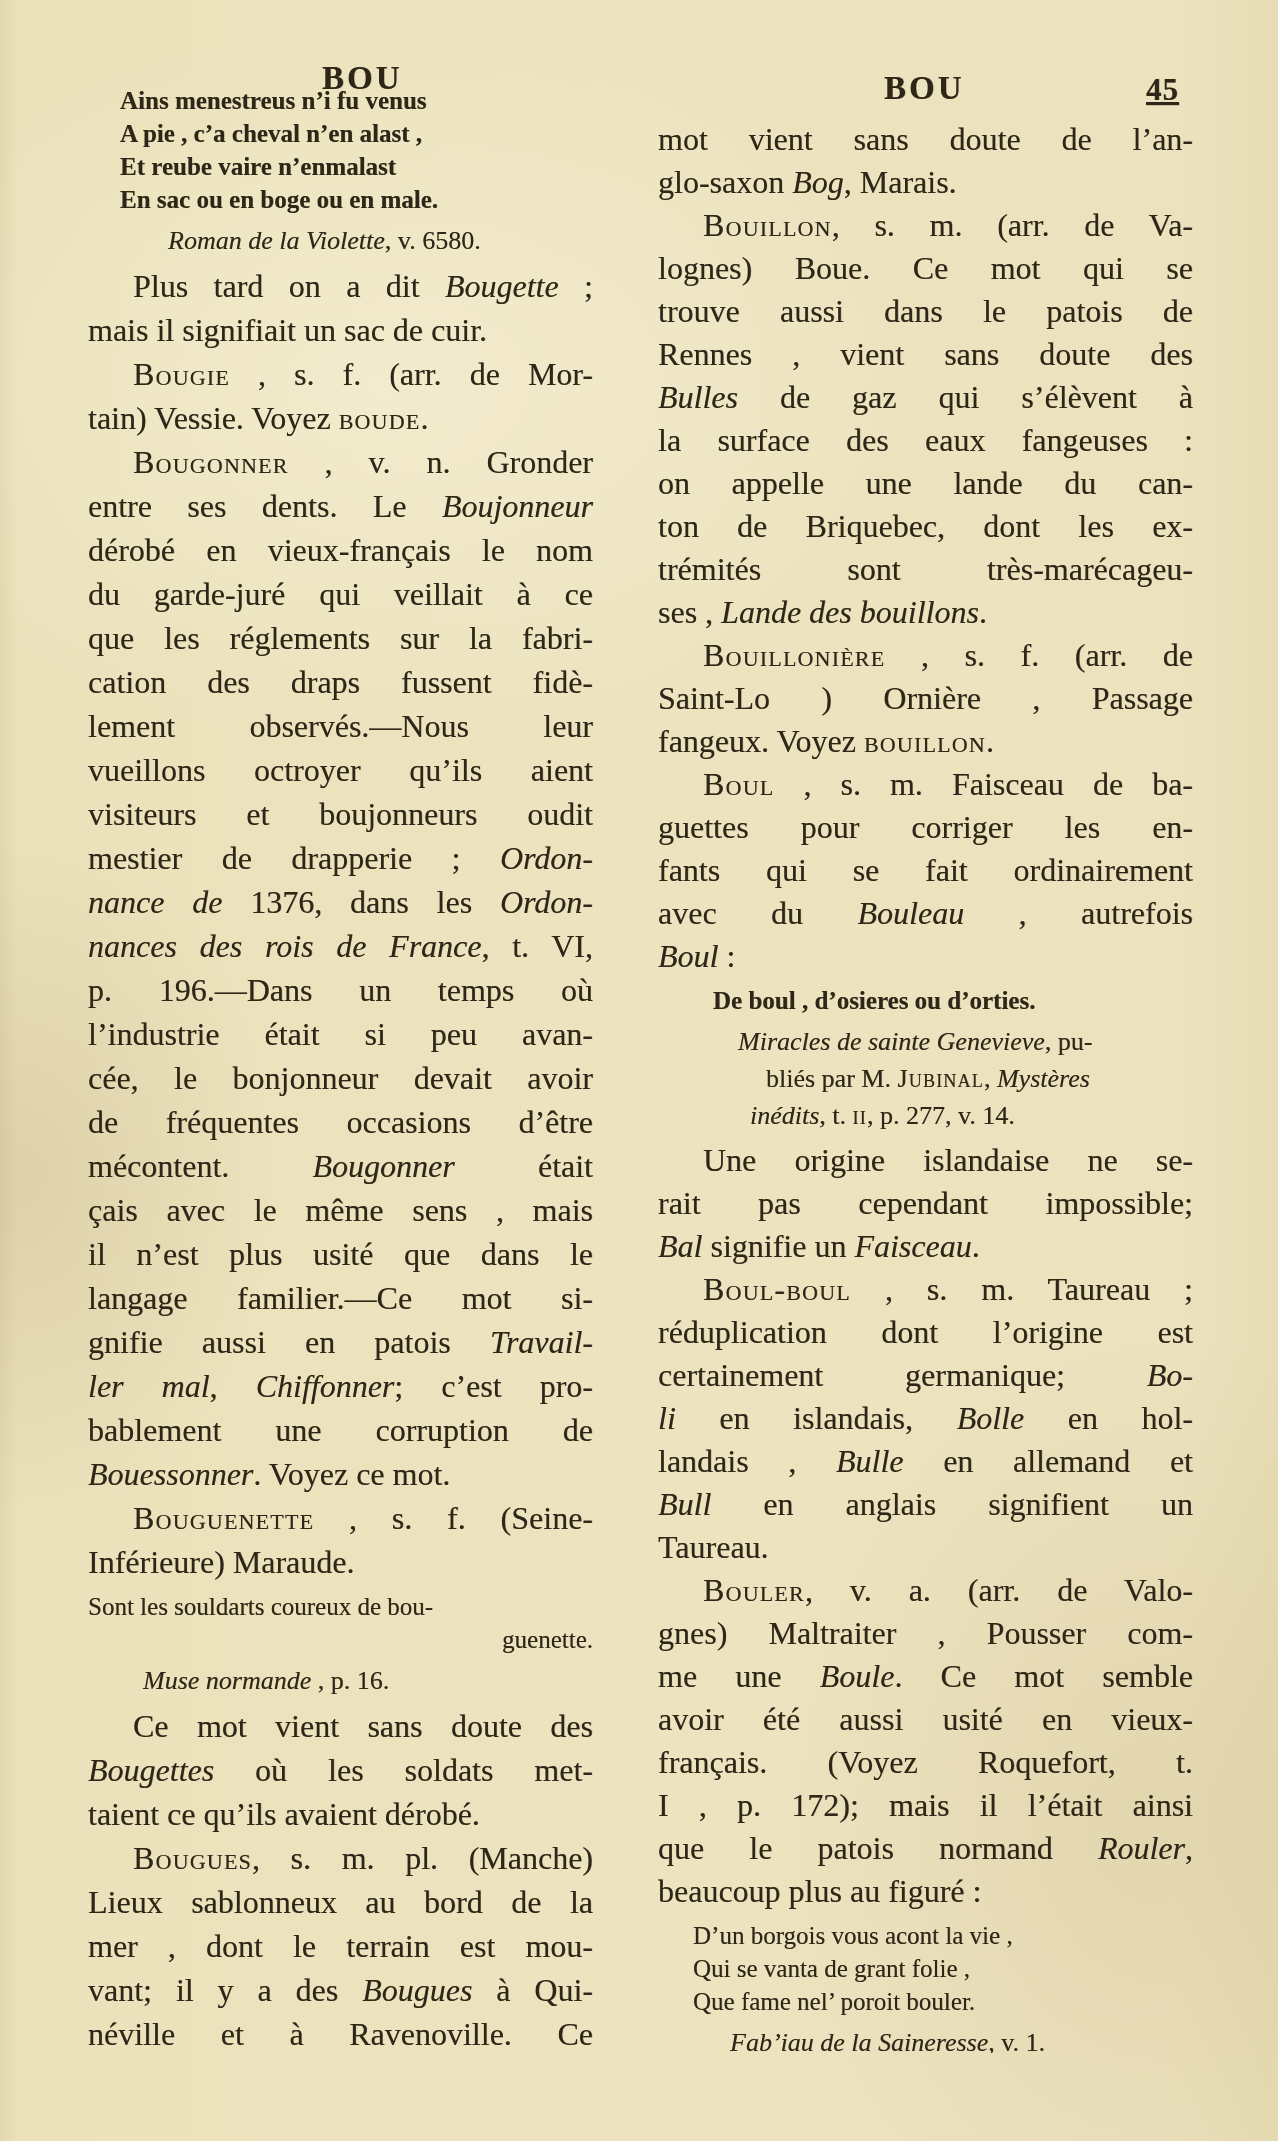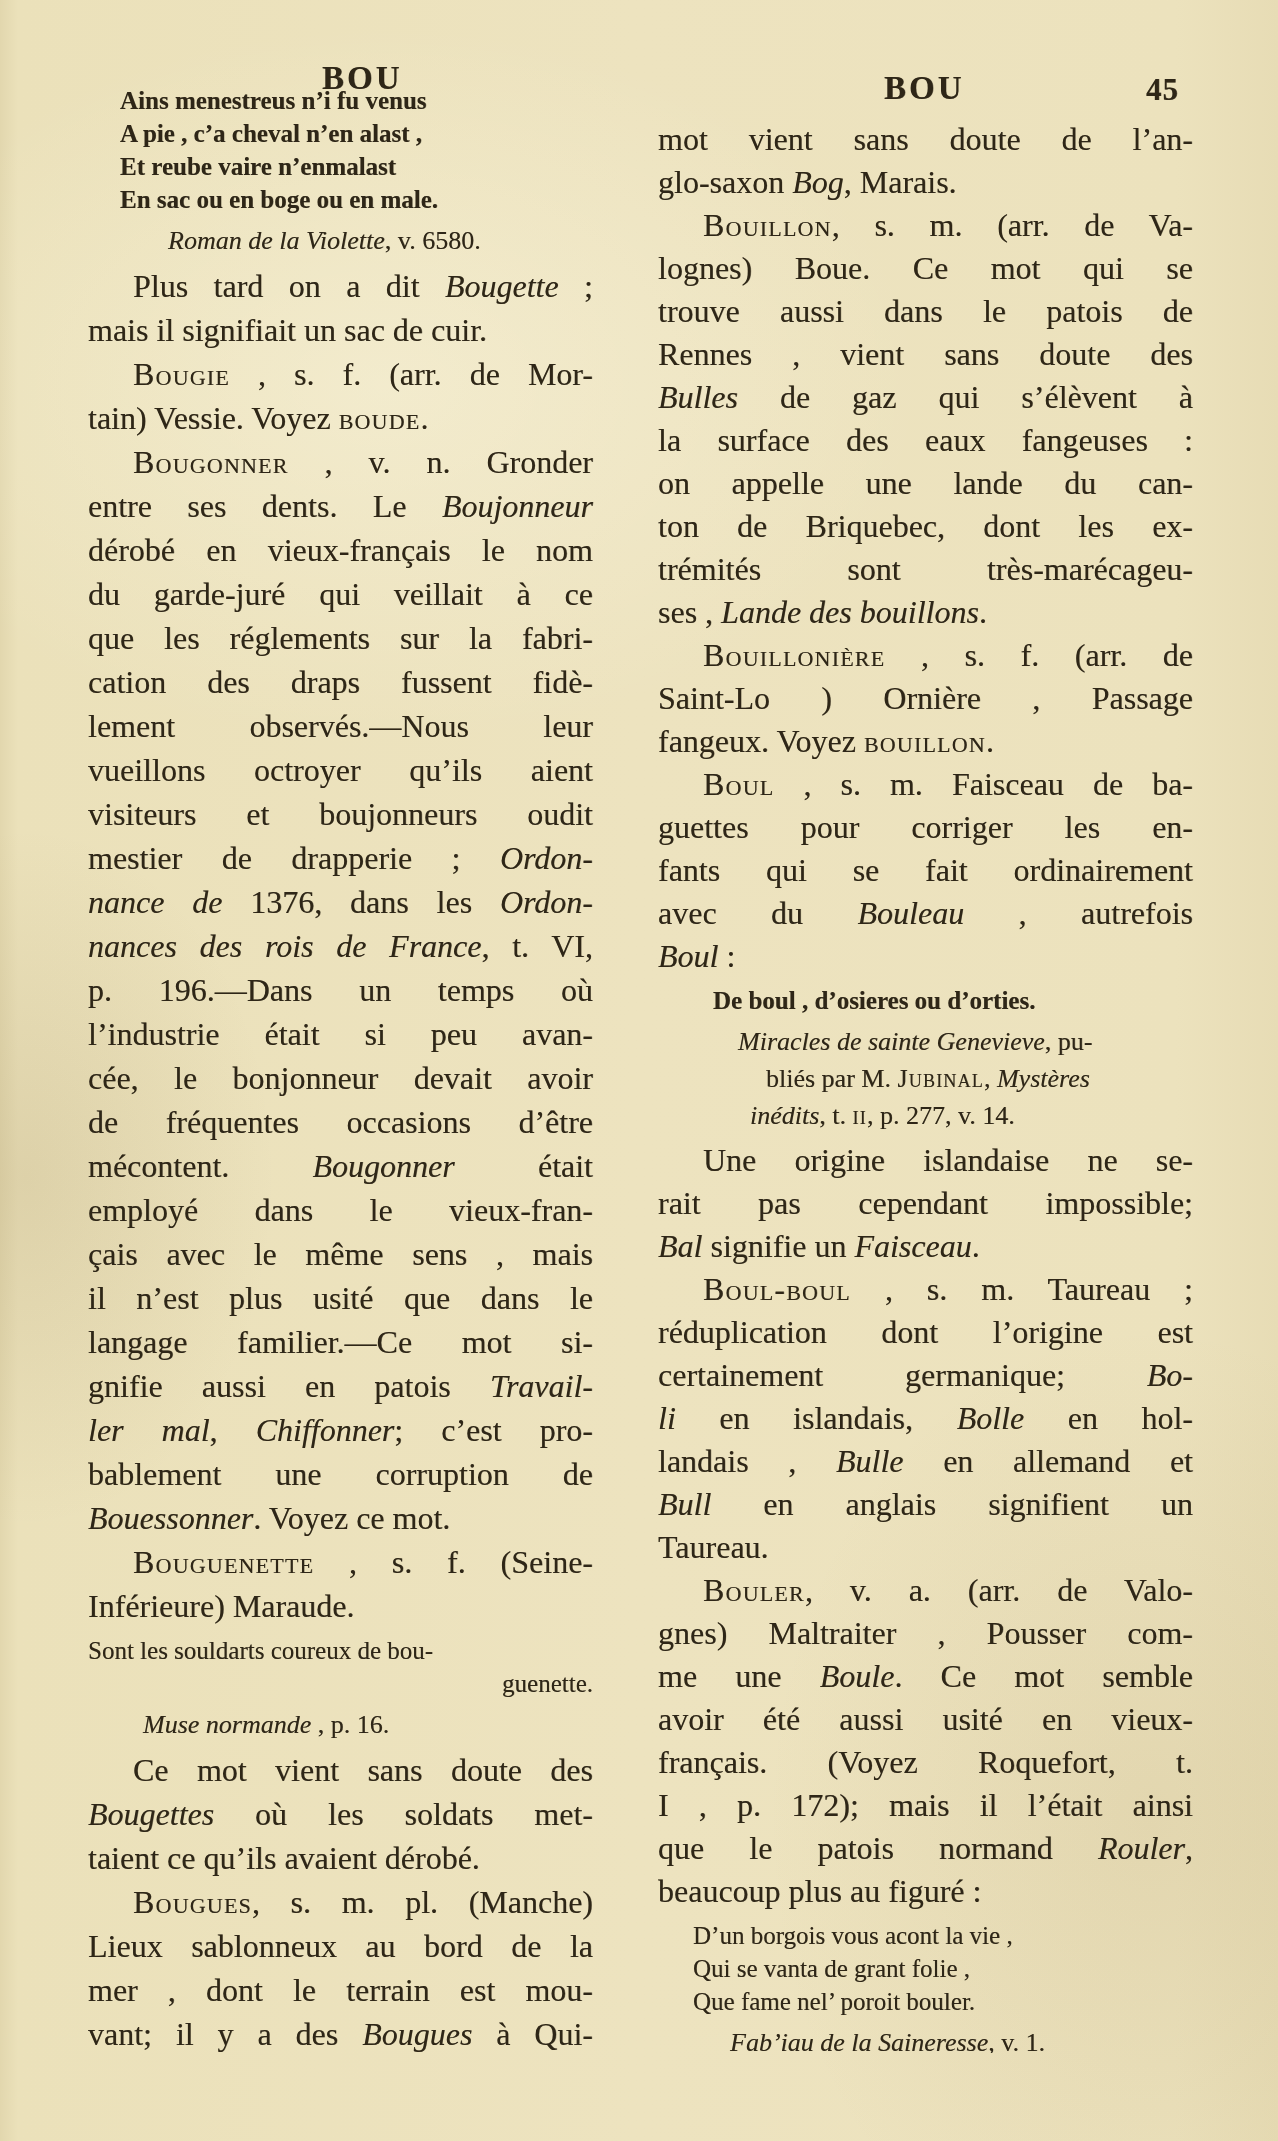--- a/index.html
+++ b/index.html
@@ -48,21 +48,21 @@
   .i{font-style:italic;}
   .sc{font-variant:small-caps;letter-spacing:1.2px;}
   .n{}
 </style>
 </head>
 <body>
 
 <div class="page">
   <div class="head" style="left:322px;top:60px;">BOU</div>
   <div class="head" style="left:884px;top:70px;">BOU</div>
-  <div class="pagenum" style="left:1146px;top:72px;">45</div>
+  <div class="pagenum" style="left:1146px;top:72px;text-decoration:underline;">45</div>
 
   <div class="col col-left">
       <div class="blk verseB" style="margin-left: 32px;">
         <div class="ln"><span class="n">Ains menestreus n’i fu venus</span></div>
         <div class="ln"><span class="n">A pie , c’a cheval n’en alast ,</span></div>
         <div class="ln"><span class="n">Et reube vaire n’enmalast</span></div>
         <div class="ln"><span class="n">En sac ou en boge ou en male.</span></div>
       </div>
       <div class="blk attr" style="margin-left: 80px;">
         <div class="ln"><span class="i">Roman de la Violette</span><span class="n">, v. 6580.</span></div>
@@ -86,21 +86,20 @@
         <div class="ln j"><span class="n">vueillons octroyer qu’ils aient</span></div>
         <div class="ln j"><span class="n">visiteurs et boujonneurs oudit</span></div>
         <div class="ln j"><span class="n">mestier de drapperie ; </span><span class="i">Ordon-</span></div>
         <div class="ln j"><span class="i">nance de</span><span class="n"> 1376, dans les </span><span class="i">Ordon-</span></div>
         <div class="ln j"><span class="i">nances des rois de France</span><span class="n">, t. VI,</span></div>
         <div class="ln j"><span class="n">p. 196.—Dans un temps où</span></div>
         <div class="ln j"><span class="n">l’industrie était si peu avan-</span></div>
         <div class="ln j"><span class="n">cée, le bonjonneur devait avoir</span></div>
         <div class="ln j"><span class="n">de fréquentes occasions d’être</span></div>
         <div class="ln j"><span class="n">mécontent. </span><span class="i">Bougonner</span><span class="n"> était</span></div>
-        <div class="ln j"><span class="n">employé dans le vieux-fran-</span></div>
         <div class="ln j"><span class="n">çais avec le même sens , mais</span></div>
         <div class="ln j"><span class="n">il n’est plus usité que dans le</span></div>
         <div class="ln j"><span class="n">langage familier.—Ce mot si-</span></div>
         <div class="ln j"><span class="n">gnifie aussi en patois </span><span class="i">Travail-</span></div>
         <div class="ln j"><span class="i">ler mal</span><span class="n">, </span><span class="i">Chiffonner</span><span class="n">; c’est pro-</span></div>
         <div class="ln j"><span class="n">bablement une corruption de</span></div>
         <div class="ln e"><span class="i">Bouessonner</span><span class="n">. Voyez ce mot.</span></div>
       </div>
       <div class="blk p">
         <div class="ln in j"><span class="sc">Bouguenette</span><span class="n"> , s. f. (Seine-</span></div>

